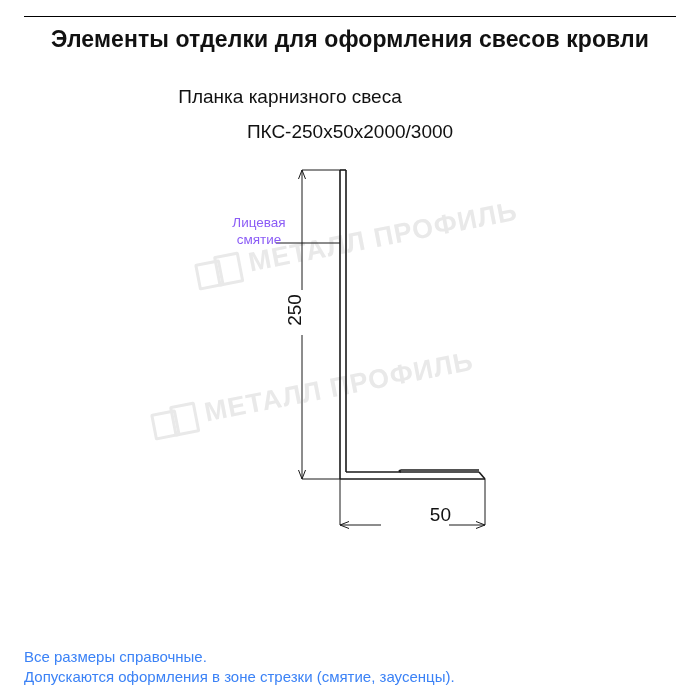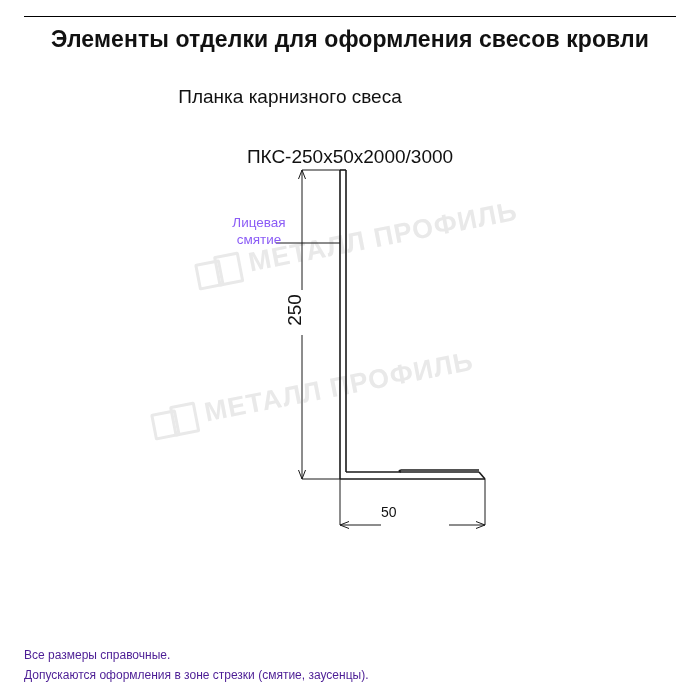--- a/index.html
+++ b/index.html
@@ -51,21 +51,20 @@
     color: #111111;
   }
   .subtitle2 {
     position: absolute;
     left: 0;
     top: 121px;
     width: 700px;
     text-align: center;
     font-size: 19px;
     color: #111111;
-    margin-top: 25px;
   }
 
   
   .watermark {
     position: absolute;
     color: #e9e9e9;
     font-weight: bold;
     font-size: 27px;
     letter-spacing: 1px;
     transform: rotate(-11deg);
@@ -125,30 +124,30 @@
     font-size: 19px;
     color: #111111;
     transform: rotate(-90deg);
     transform-origin: center center;
   }
   .dim-50 {
     position: absolute;
     left: 381px;
     top: 504px;
     width: 70px;
-    text-align: left;
-    font-size: 14px;
+    text-align: right;
+    font-size: 19px;
     color: #111111;
   }
 
   .footer {
     position: absolute;
     left: 24px;
-    font-size: 12px;
-    color: #4c1d95;
+    font-size: 15px;
+    color: #3b82f6;
   }
   .footer-1 { top: 648px; }
   .footer-2 { top: 668px; }
 </style>
 </head>
 <body>
 
 <div class="page">
 
   <div class="top-rule"></div>

